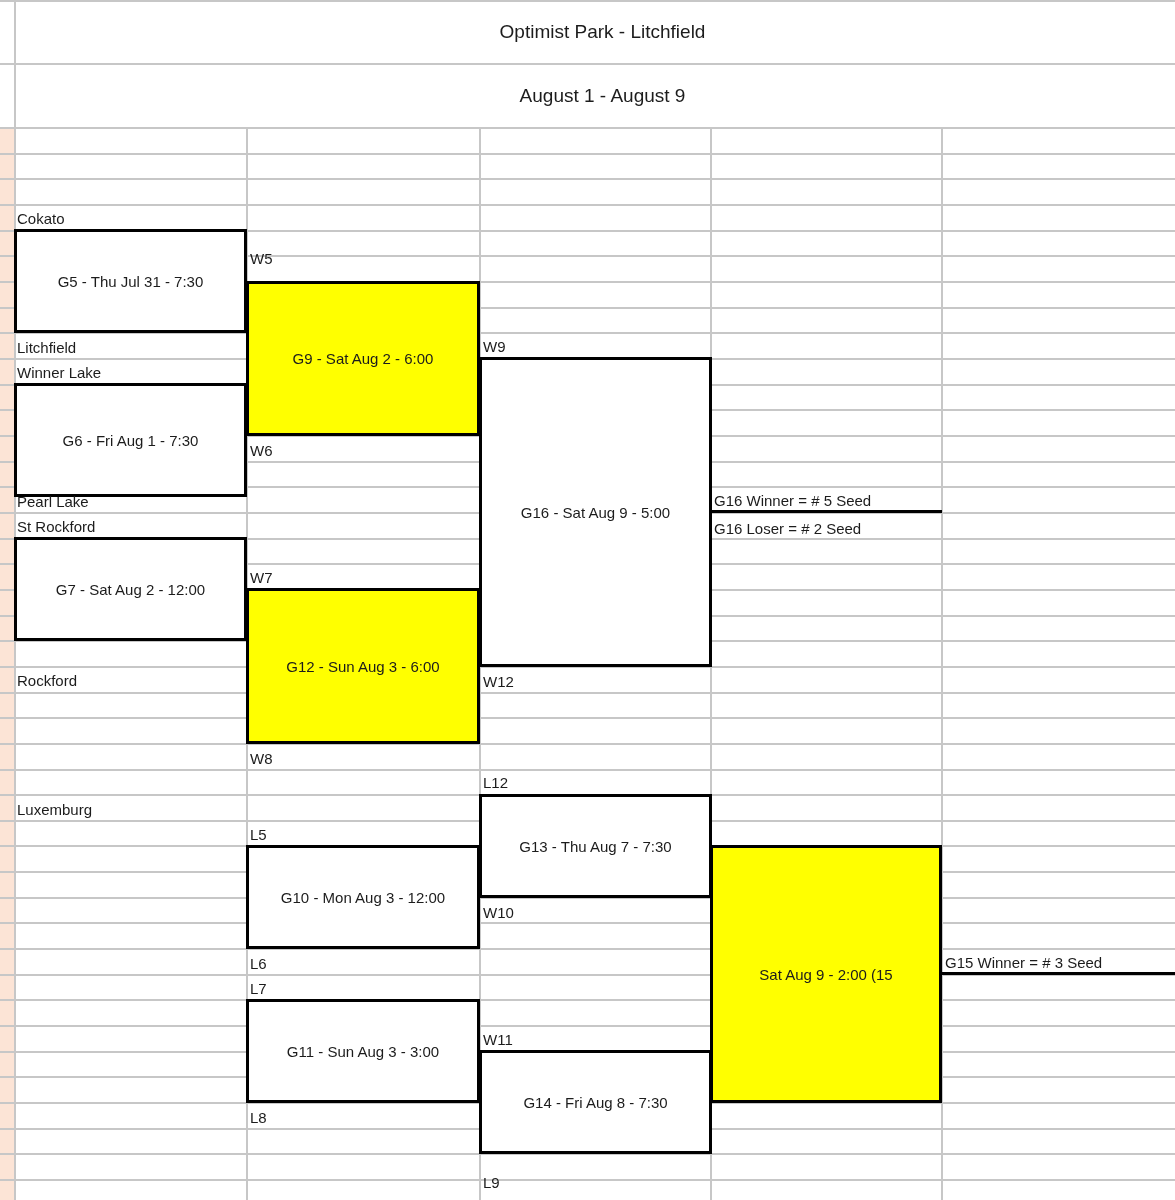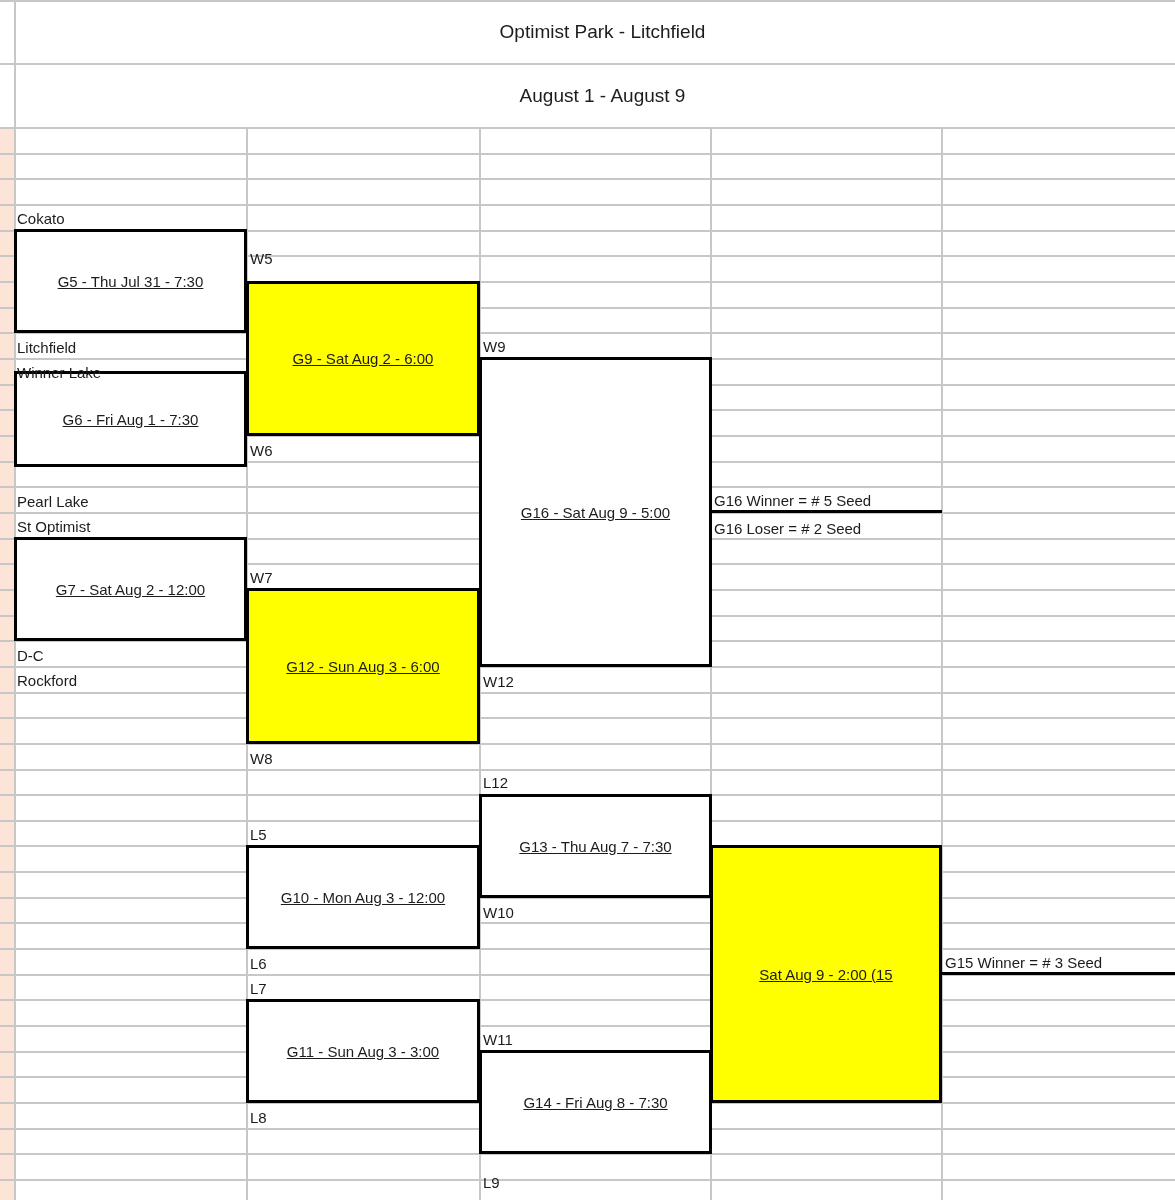--- a/index.html
+++ b/index.html
@@ -12,21 +12,21 @@
   .hline{position:absolute;height:2px;background:var(--grid,#c7c7c7);z-index:1;}
   .vline{position:absolute;width:2px;background:var(--grid,#c7c7c7);z-index:1;}
   .strip{position:absolute;left:0;top:127px;width:14px;height:1073px;background:var(--strip,#fce4d6);z-index:0;}
   .titlecell{
     position:absolute;left:14px;width:1161px;display:flex;align-items:center;justify-content:center;
     font-size:19px;z-index:2;margin-left:8px;
   }
   .gbox{
     position:absolute;background:#ffffff;border:3px solid var(--bdr,#000);
     display:flex;align-items:center;justify-content:center;text-align:right;
-    font-size:15px;z-index:3;box-sizing:border-box;text-decoration:underline;
+    font-size:15px;z-index:3;box-sizing:border-box;
   }
   .gbox.hl{background:var(--hl,#ffff00);}
   .lbl{
     position:absolute;height:26px;display:flex;align-items:flex-end;
     font-size:15px;line-height:17px;padding-bottom:3px;z-index:4;white-space:nowrap;
     box-sizing:border-box;
   }
   .conn{position:absolute;height:3px;background:var(--bdr,#000);z-index:4;}
 </style>
 </head>
@@ -85,43 +85,43 @@
       <div class="vline" style="left: 246px; top: 127px; height: 1073px;"></div>
       <div class="vline" style="left: 479px; top: 127px; height: 1073px;"></div>
       <div class="vline" style="left: 710px; top: 127px; height: 1073px;"></div>
       <div class="vline" style="left: 941px; top: 127px; height: 1073px;"></div>
     </div>
 
   <div class="titlecell" style="top:0;height:63px">Optimist Park - Litchfield</div>
   <div class="titlecell" style="top:65px;height:61px">August 1 - August 9</div>
 
   <div class="gbox" style="left:14px;top:229px;width:233px;height:104px">G5 - Thu Jul 31 - 7:30</div>
-  <div class="gbox" style="left:14px;top:371px;width:233px;height:96px">G6 - Fri Aug 1 - 7:30</div>
+  <div class="gbox" style="left:14px;top:383px;width:233px;height:114px">G6 - Fri Aug 1 - 7:30</div>
   <div class="gbox" style="left:14px;top:537px;width:233px;height:104px">G7 - Sat Aug 2 - 12:00</div>
 
   <div class="gbox hl" style="left:246px;top:281px;width:234px;height:155px">G9 - Sat Aug 2 - 6:00</div>
   <div class="gbox hl" style="left:246px;top:588px;width:234px;height:156px">G12 - Sun Aug 3 - 6:00</div>
   <div class="gbox" style="left:479px;top:357px;width:233px;height:310px">G16 - Sat Aug 9 - 5:00</div>
 
   <div class="gbox" style="left:246px;top:845px;width:234px;height:104px">G10 - Mon Aug 3 - 12:00</div>
   <div class="gbox" style="left:246px;top:999px;width:234px;height:104px">G11 - Sun Aug 3 - 3:00</div>
   <div class="gbox" style="left:479px;top:794px;width:233px;height:104px">G13 - Thu Aug 7 - 7:30</div>
   <div class="gbox" style="left:479px;top:1050px;width:233px;height:104px">G14 - Fri Aug 8 - 7:30</div>
   <div class="gbox hl" style="left:710px;top:845px;width:232px;height:258px">Sat Aug 9 - 2:00 (15</div>
 
   <div class="conn" style="left:710px;top:510px;width:232px"></div>
   <div class="conn" style="left:940px;top:972px;width:235px"></div>
 
   <div class="lbl" style="left:17px;top:204px;width:225px">Cokato</div>
   <div class="lbl" style="left:17px;top:333px;width:225px">Litchfield</div>
   <div class="lbl" style="left:17px;top:358px;width:225px">Winner Lake</div>
   <div class="lbl" style="left:17px;top:487px;width:225px">Pearl Lake</div>
-  <div class="lbl" style="left:17px;top:512px;width:225px">St Optimist</div>
-  <div class="lbl" style="left:17px;top:641px;width:225px">D-C</div>
+  <div class="lbl" style="left:17px;top:512px;width:225px">St Rockford</div>
   <div class="lbl" style="left:17px;top:666px;width:225px">Rockford</div>
+  <div class="lbl" style="left:17px;top:795px;width:225px">Luxemburg</div>
 
   <div class="lbl" style="left:250px;top:244px;width:100px">W5</div>
   <div class="lbl" style="left:250px;top:436px;width:100px">W6</div>
   <div class="lbl" style="left:250px;top:563px;width:100px">W7</div>
   <div class="lbl" style="left:250px;top:744px;width:100px">W8</div>
   <div class="lbl" style="left:250px;top:820px;width:100px">L5</div>
   <div class="lbl" style="left:250px;top:949px;width:100px">L6</div>
   <div class="lbl" style="left:250px;top:974px;width:100px">L7</div>
   <div class="lbl" style="left:250px;top:1103px;width:100px">L8</div>
 

